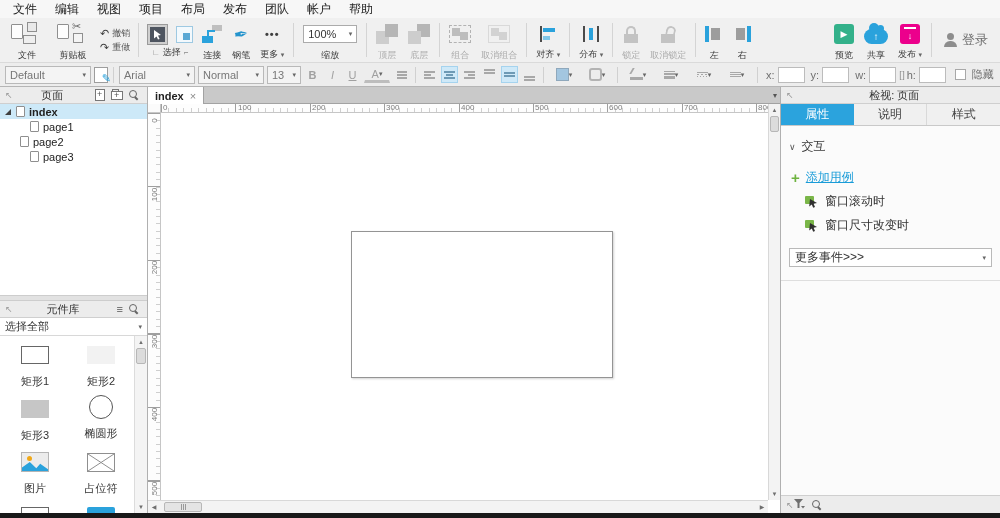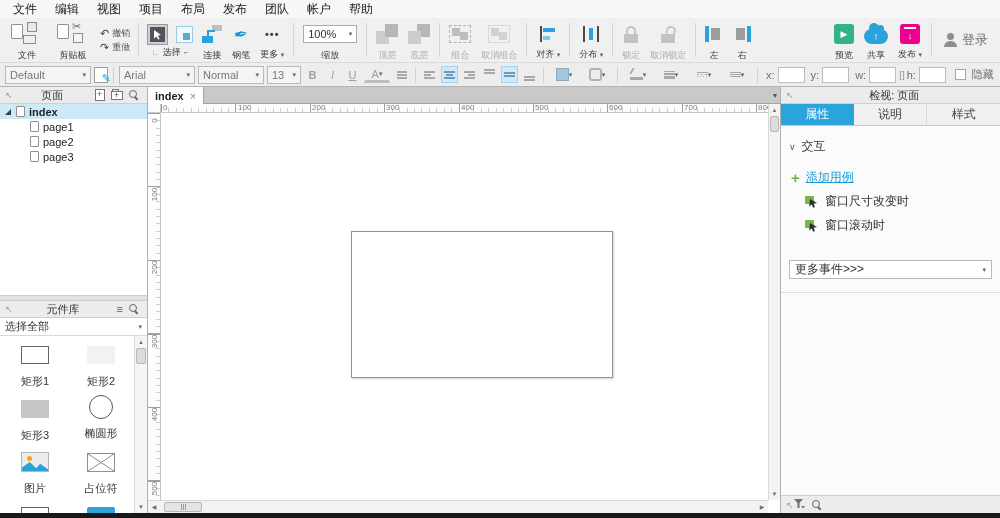--- a/index.html
+++ b/index.html
@@ -192,21 +192,21 @@
   .itabs { position:absolute; top:17px; left:0; right:0; height:22px; display:flex; background:#f0f0f0; border-bottom:1px solid #c9c9c9; }
   .itab { flex:1; display:flex; align-items:center; justify-content:center; font-size:12px; color:#444; border-right:1px solid #d9d9d9; }
   .itab.on { background:#2ba3dd; color:#fff; border-right:none; }
   .icontent { position:absolute; top:39px; left:0; right:0; bottom:18px; padding:8px 8px 0; }
   .sect { display:flex; align-items:center; gap:6px; color:#3a3a3a; font-size:12px; margin-top:4px; }
   .chev { font-size:9px; color:#555; }
   .addcase { display:flex; align-items:center; gap:6px; margin:14px 0 4px 2px; }
   .plus { color:#6eb33f; font-size:15px; font-weight:bold; line-height:12px; }
   .caselink { color:#1a9cd8; font-size:12px; text-decoration:underline; }
   .evrow { display:flex; align-items:center; gap:7px; margin:7px 0 0 16px; font-size:12px; color:#333; }
-  .moresel { margin-top:26px; height:19px; background:#fff; border:1px solid #b9b9b9; display:flex; align-items:center; justify-content:space-between; padding:0 5px; font-size:12px; color:#333; }
+  .moresel { margin-top:14px; height:19px; background:#fff; border:1px solid #b9b9b9; display:flex; align-items:center; justify-content:space-between; padding:0 5px; font-size:12px; color:#333; }
   .idiv { border-top:1px solid #dedede; margin:13px -8px 0; }
   .adrow { display:flex; align-items:center; margin-top:10px; font-size:12px; color:#3a3a3a; }
   .adrow .sp { flex:1; }
   .ckbox { width:12px; height:12px; background:#fff; border:1px solid #a8a8a8; margin-right:5px; }
   .devices { position:relative; width:18px; height:13px; margin-left:10px; }
   .devices:before { content:""; position:absolute; left:0; top:0; width:12px; height:10px; background:#8ec8e8; border-radius:2px; }
   .devices:after { content:""; position:absolute; right:0; bottom:0; width:9px; height:9px; background:#1f93cf; border-radius:2px; }
   .outbar { position:absolute; bottom:0; left:0; right:0; height:18px; background:#ececec; border-top:1px solid #cfcfcf; display:flex; align-items:center; padding:0 5px; font-size:11px; color:#333; }
   .outbar .ttl { flex:1; text-align:center; }
   .funnel { width:11px; height:11px; margin-right:4px; }
@@ -586,21 +586,21 @@
         <span class="tw">
             <i class="exp"></i>
           </span>
         <span class="pgic"></span>
         <span>index</span>
       </div>
       <div class="trow" style="padding-left:30px">
         <span class="pgic"></span>
         <span>page1</span>
       </div>
-      <div class="trow" style="padding-left:30px">
+      <div class="trow" style="padding-left:20px">
         <span class="pgic"></span>
         <span>page2</span>
       </div>
       <div class="trow" style="padding-left:30px">
         <span class="pgic"></span>
         <span>page3</span>
       </div>
     </div>
     <div class="vsplit"></div>
     <div class="wl-h">
@@ -734,28 +734,28 @@
       </div>
       <div class="addcase">
         <span class="plus">+</span>
         <span class="caselink">添加用例</span>
       </div>
       <div class="evrow">
         <svg width="13" height="13" viewBox="0 0 13 13">
             <rect x="0" y="1" width="9" height="8" rx="1" fill="#7ab648"></rect>
             <polygon points="5,4 12,8 8.6,8.8 10,12 8.2,12.7 6.8,9.6 4.2,11.4" fill="#2f2f2f"></polygon>
           </svg>
-        <span>窗口尺寸改变时</span>
+        <span>窗口滚动时</span>
       </div>
       <div class="evrow">
         <svg width="13" height="13" viewBox="0 0 13 13">
             <rect x="0" y="1" width="9" height="8" rx="1" fill="#7ab648"></rect>
             <polygon points="5,4 12,8 8.6,8.8 10,12 8.2,12.7 6.8,9.6 4.2,11.4" fill="#2f2f2f"></polygon>
           </svg>
-        <span>窗口滚动时</span>
+        <span>窗口尺寸改变时</span>
       </div>
       <div class="moresel">
         <span>更多事件&gt;&gt;&gt;</span>
         <span class="ddv">▾</span>
       </div>
       <div class="idiv"></div>
     </div>
     <div class="outbar">
       <span class="pin">↖</span>
       <svg class="funnel" viewBox="0 0 11 11">

